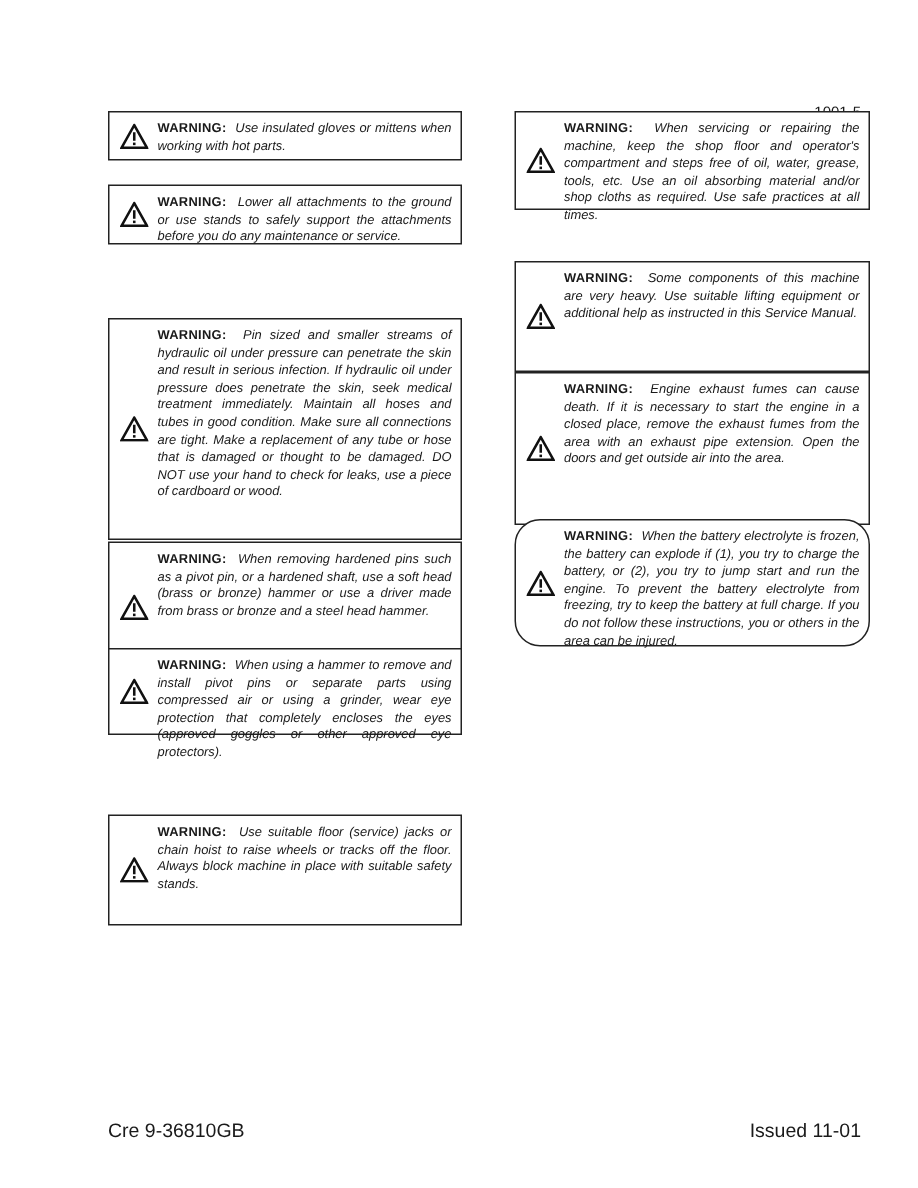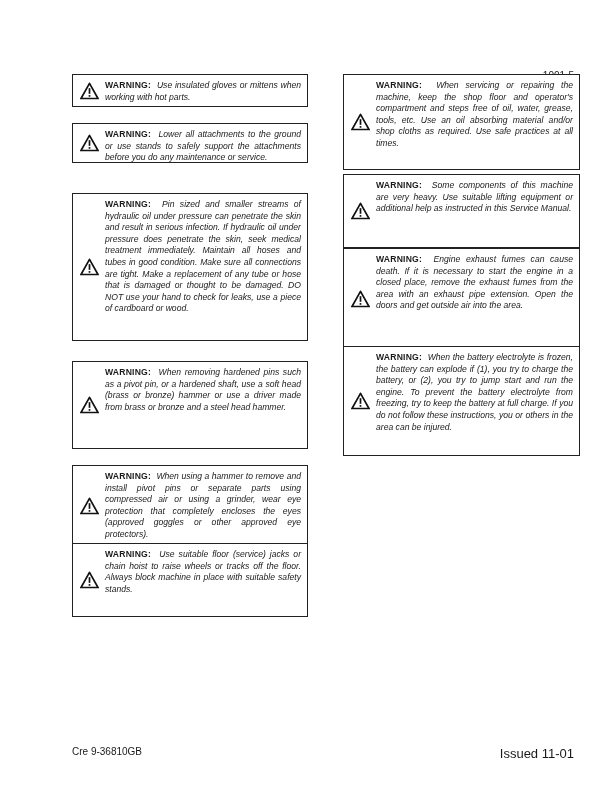--- a/index.html
+++ b/index.html
@@ -10,21 +10,21 @@
     position: absolute; box-sizing: border-box;
     border: 1.2px solid #222; background: #fff;
     padding: 5px 6px 5px 32px;
     font-size: 8.6px; line-height: 11.6px; text-align: justify;
   }
   .warn .icon { position: absolute; left: 7px; top: 50%; transform: translateY(-50%); width: 19px; height: 17px; }
   .warn .label { font-weight: bold; font-style: normal; letter-spacing: 0.2px; }
   .warn .body { font-style: italic; }
   .left { left: 72px; width: 236px; }
   .right { left: 343px; width: 237px; }
-  .footer-left { position: absolute; left: 72px; top: 746px; font-size: 10px; }
+  .footer-left { position: absolute; left: 72px; top: 746px; font-size: 13px; }
   .footer-right { position: absolute; right: 38px; top: 746px; font-size: 13px; }
 </style>
 </head>
 <body>
 
 <div class="page-number">1001-5</div>
 
 <div class="warn left" style="top:74px;height:33px;">
   <svg class="icon" viewBox="0 0 20 18">
       <path d="M10 1 L19 17 L1 17 Z" fill="none" stroke="#111" stroke-width="1.8"></path>
@@ -38,61 +38,61 @@
 <div class="warn left" style="top:123px;height:40px;">
   <svg class="icon" viewBox="0 0 20 18">
       <path d="M10 1 L19 17 L1 17 Z" fill="none" stroke="#111" stroke-width="1.8"></path>
       <rect x="9.1" y="6" width="1.8" height="6" fill="#111"></rect>
       <rect x="9.1" y="13.3" width="1.8" height="1.8" fill="#111"></rect>
     </svg>
   <span class="label">WARNING:&nbsp; </span>
   <span class="body">Lower all attachments to the ground or use stands to safely support the attachments before you do any maintenance or service.</span>
 </div>
 
-<div class="warn left" style="top:193px;height:148px;">
+<div class="warn left" style="top:212px;height:148px;">
   <svg class="icon" viewBox="0 0 20 18">
       <path d="M10 1 L19 17 L1 17 Z" fill="none" stroke="#111" stroke-width="1.8"></path>
       <rect x="9.1" y="6" width="1.8" height="6" fill="#111"></rect>
       <rect x="9.1" y="13.3" width="1.8" height="1.8" fill="#111"></rect>
     </svg>
   <span class="label">WARNING:&nbsp; </span>
   <span class="body">Pin sized and smaller streams of hydraulic oil under pressure can penetrate the skin and result in serious infection. If hydraulic oil under pressure does penetrate the skin, seek medical treatment immediately. Maintain all hoses and tubes in good condition. Make sure all connections are tight. Make a replacement of any tube or hose that is damaged or thought to be damaged. DO NOT use your hand to check for leaks, use a piece of cardboard or wood.</span>
 </div>
 
 <div class="warn left" style="top:361px;height:88px;">
   <svg class="icon" viewBox="0 0 20 18">
       <path d="M10 1 L19 17 L1 17 Z" fill="none" stroke="#111" stroke-width="1.8"></path>
       <rect x="9.1" y="6" width="1.8" height="6" fill="#111"></rect>
       <rect x="9.1" y="13.3" width="1.8" height="1.8" fill="#111"></rect>
     </svg>
   <span class="label">WARNING:&nbsp; </span>
   <span class="body">When removing hardened pins such as a pivot pin, or a hardened shaft, use a soft head (brass or bronze) hammer or use a driver made from brass or bronze and a steel head hammer.</span>
 </div>
 
-<div class="warn left" style="top:465px;height:81px;">
+<div class="warn left" style="top:432px;height:58px;">
   <svg class="icon" viewBox="0 0 20 18">
       <path d="M10 1 L19 17 L1 17 Z" fill="none" stroke="#111" stroke-width="1.8"></path>
       <rect x="9.1" y="6" width="1.8" height="6" fill="#111"></rect>
       <rect x="9.1" y="13.3" width="1.8" height="1.8" fill="#111"></rect>
     </svg>
   <span class="label">WARNING:&nbsp; </span>
   <span class="body">When using a hammer to remove and install pivot pins or separate parts using compressed air or using a grinder, wear eye protection that completely encloses the eyes (approved goggles or other approved eye protectors).</span>
 </div>
 
 <div class="warn left" style="top:543px;height:74px;">
   <svg class="icon" viewBox="0 0 20 18">
       <path d="M10 1 L19 17 L1 17 Z" fill="none" stroke="#111" stroke-width="1.8"></path>
       <rect x="9.1" y="6" width="1.8" height="6" fill="#111"></rect>
       <rect x="9.1" y="13.3" width="1.8" height="1.8" fill="#111"></rect>
     </svg>
   <span class="label">WARNING:&nbsp; </span>
   <span class="body">Use suitable floor (service) jacks or chain hoist to raise wheels or tracks off the floor. Always block machine in place with suitable safety stands.</span>
 </div>
 
-<div class="warn right" style="top:74px;height:96px;">
+<div class="warn right" style="top:74px;height:66px;">
   <svg class="icon" viewBox="0 0 20 18">
       <path d="M10 1 L19 17 L1 17 Z" fill="none" stroke="#111" stroke-width="1.8"></path>
       <rect x="9.1" y="6" width="1.8" height="6" fill="#111"></rect>
       <rect x="9.1" y="13.3" width="1.8" height="1.8" fill="#111"></rect>
     </svg>
   <span class="label">WARNING:&nbsp; </span>
   <span class="body">When servicing or repairing the machine, keep the shop floor and operator's compartment and steps free of oil, water, grease, tools, etc. Use an oil absorbing material and/or shop cloths as required. Use safe practices at all times.</span>
 </div>
 
 <div class="warn right" style="top:174px;height:74px;">
@@ -108,21 +108,21 @@
 <div class="warn right" style="top:248px;height:102px;">
   <svg class="icon" viewBox="0 0 20 18">
       <path d="M10 1 L19 17 L1 17 Z" fill="none" stroke="#111" stroke-width="1.8"></path>
       <rect x="9.1" y="6" width="1.8" height="6" fill="#111"></rect>
       <rect x="9.1" y="13.3" width="1.8" height="1.8" fill="#111"></rect>
     </svg>
   <span class="label">WARNING:&nbsp; </span>
   <span class="body">Engine exhaust fumes can cause death. If it is necessary to start the engine in a closed place, remove the exhaust fumes from the area with an exhaust pipe extension. Open the doors and get outside air into the area.</span>
 </div>
 
-<div class="warn right" style="top:346px;height:110px;">
+<div class="warn right" style="top:346px;height:85px;border-radius:17px;">
   <svg class="icon" viewBox="0 0 20 18">
       <path d="M10 1 L19 17 L1 17 Z" fill="none" stroke="#111" stroke-width="1.8"></path>
       <rect x="9.1" y="6" width="1.8" height="6" fill="#111"></rect>
       <rect x="9.1" y="13.3" width="1.8" height="1.8" fill="#111"></rect>
     </svg>
   <span class="label">WARNING:&nbsp; </span>
   <span class="body">When the battery electrolyte is frozen, the battery can explode if (1), you try to charge the battery, or (2), you try to jump start and run the engine. To prevent the battery electrolyte from freezing, try to keep the battery at full charge. If you do not follow these instructions, you or others in the area can be injured.</span>
 </div>
 
 <div class="footer-left">Cre  9-36810GB</div>

